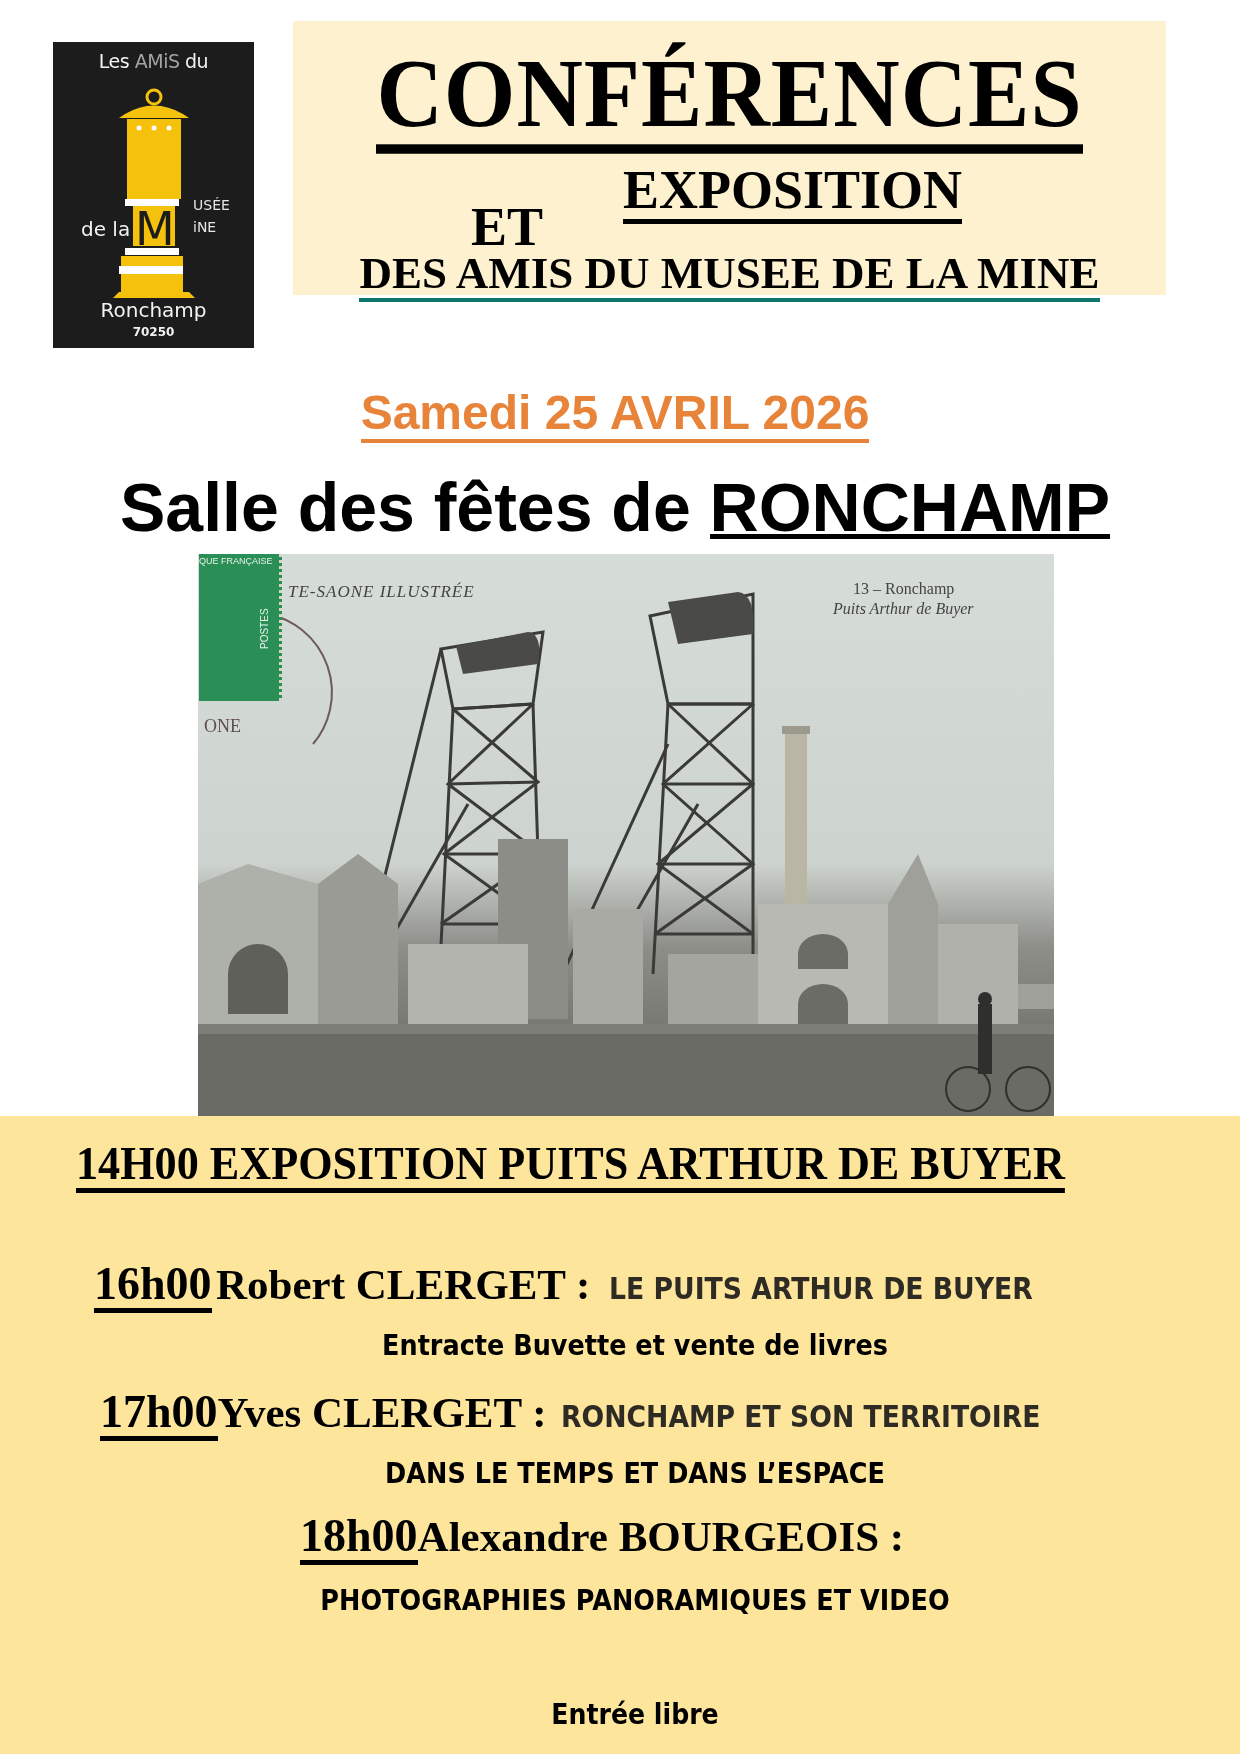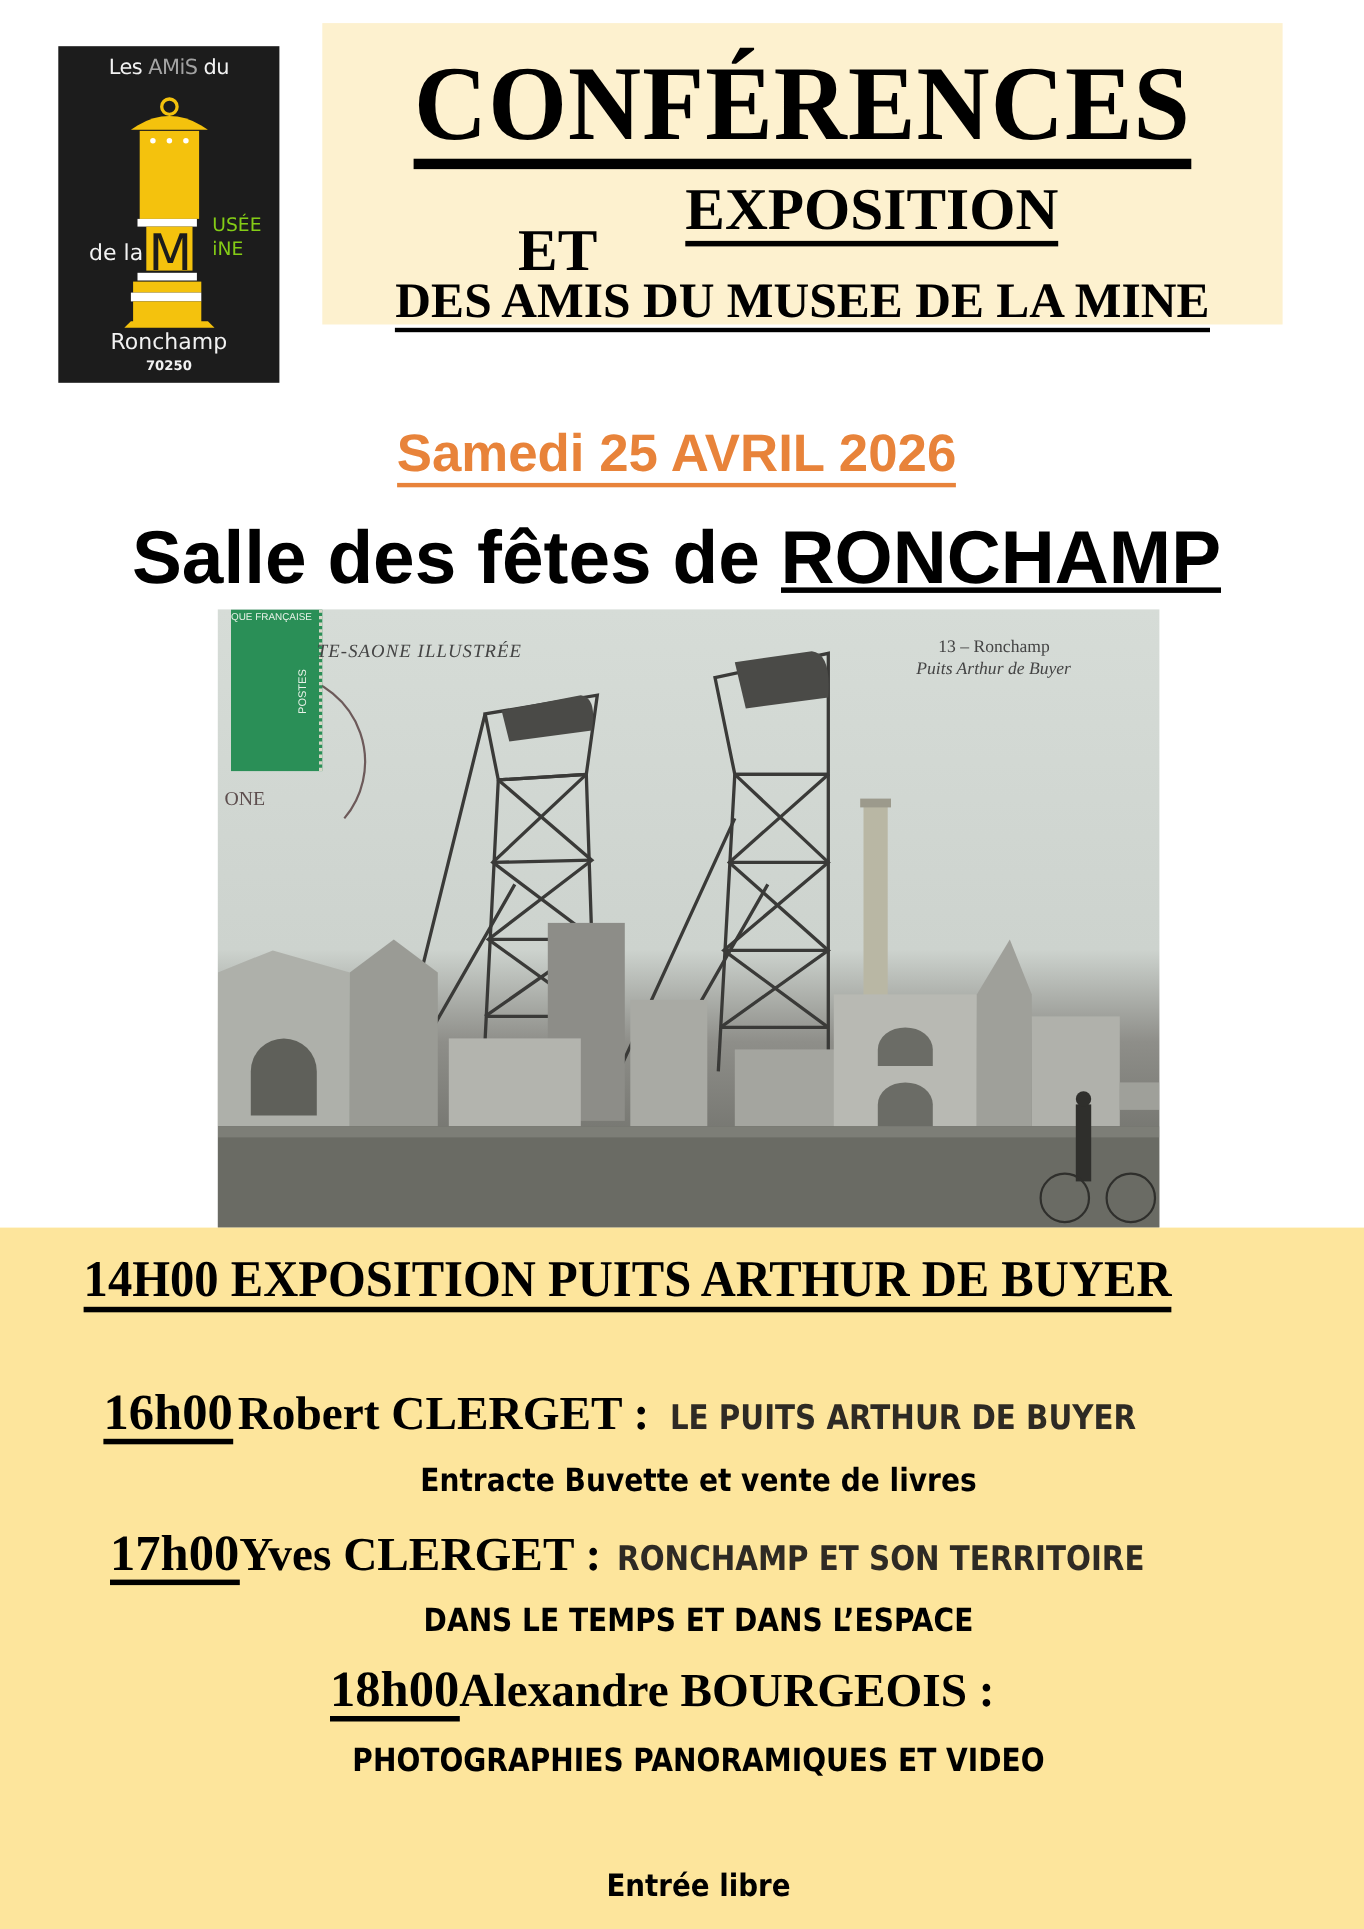--- a/index.html
+++ b/index.html
@@ -21,21 +21,21 @@
     letter-spacing: -0.5px;
   }
   .logo-top .yel { color: #a3a3a3; }
   .logo-lamp { position: absolute; left: 0; top: 0; width: 201px; height: 306px; }
   .logo-dela {
     position: absolute; left: 28px; top: 175px;
     font-family: "DejaVu Sans", sans-serif; font-size: 20px; color: #f2f2f2;
   }
   .logo-musee {
     position: absolute; left: 140px; top: 152px;
-    font-family: "DejaVu Sans", sans-serif; font-size: 17px; color: #84cc16; line-height: 22px;
+    font-family: "DejaVu Sans", sans-serif; font-size: 14px; color: #e5e5e5; line-height: 22px;
   }
   .logo-city {
     position: absolute; top: 256px; width: 100%; text-align: center;
     font-family: "DejaVu Sans", sans-serif; font-size: 20px; color: #f2f2f2;
   }
   .logo-zip {
     position: absolute; top: 283px; width: 100%; text-align: center;
     font-family: "DejaVu Sans", sans-serif; font-size: 12px; color: #f2f2f2; font-weight: bold;
   }
 
@@ -56,21 +56,21 @@
   }
   .t-expo {
     position: absolute; left: 330px; top: 140px;
     font-family: "Liberation Serif", serif; font-weight: bold; font-size: 54px; color: #000;
     border-bottom: 5px solid #000; line-height: 58px;
   }
   .t-amis {
     position: absolute; left: 0; width: 100%; top: 226px; text-align: center;
     font-family: "Liberation Serif", serif; font-weight: bold; font-size: 45px; color: #000;
   }
-  .t-amis span { border-bottom: 4px solid #000000; line-height: 50px; display: inline-block; }
+  .t-amis span { border-bottom: 4px solid #0f766e; line-height: 50px; display: inline-block; }
 
   
   .date {
     left: 0; width: 1230px; top: 385px; text-align: center;
     font-family: "Liberation Sans", sans-serif; font-weight: bold; font-size: 48px; color: #e8833a;
   }
   .date span { border-bottom: 4px solid #e8833a; line-height: 52px; display: inline-block; }
   .venue {
     left: 0; width: 1230px; top: 468px; text-align: center;
     font-family: "Liberation Sans", sans-serif; font-weight: bold; font-size: 68px; color: #000;
@@ -90,21 +90,21 @@
   }
   .postcard-caption-r1 {
     position: absolute; left: 655px; top: 26px;
     font-family: "Liberation Serif", serif; font-size: 16px; color: #444;
   }
   .postcard-caption-r2 {
     position: absolute; left: 635px; top: 46px;
     font-family: "Liberation Serif", serif; font-style: italic; font-size: 16px; color: #444;
   }
   .stamp {
-    position: absolute; left: 12px; top: 0; width: 80px; height: 147px;
+    position: absolute; left: 1px; top: 0; width: 80px; height: 147px;
     background: #2a8f57;
     border-right: 3px dotted #d7d7c7;
   }
   .stamp-text-top {
     position: absolute; left: 0; top: 2px; font-size: 9px; color: #e8f2e8; font-family: "Liberation Sans", sans-serif;
   }
   .stamp-text-side {
     position: absolute; left: 60px; top: 95px; font-size: 10px; color: #e8f2e8;
     transform: rotate(-90deg); transform-origin: left top; font-family: "Liberation Sans", sans-serif;
   }

